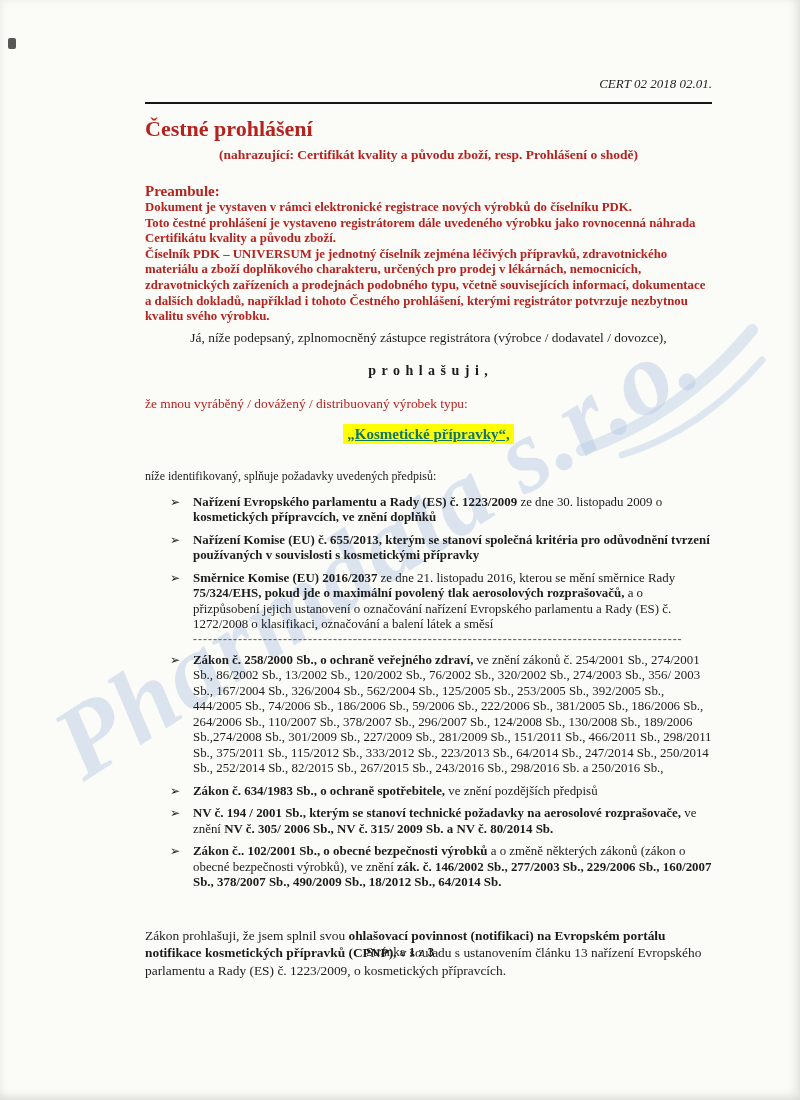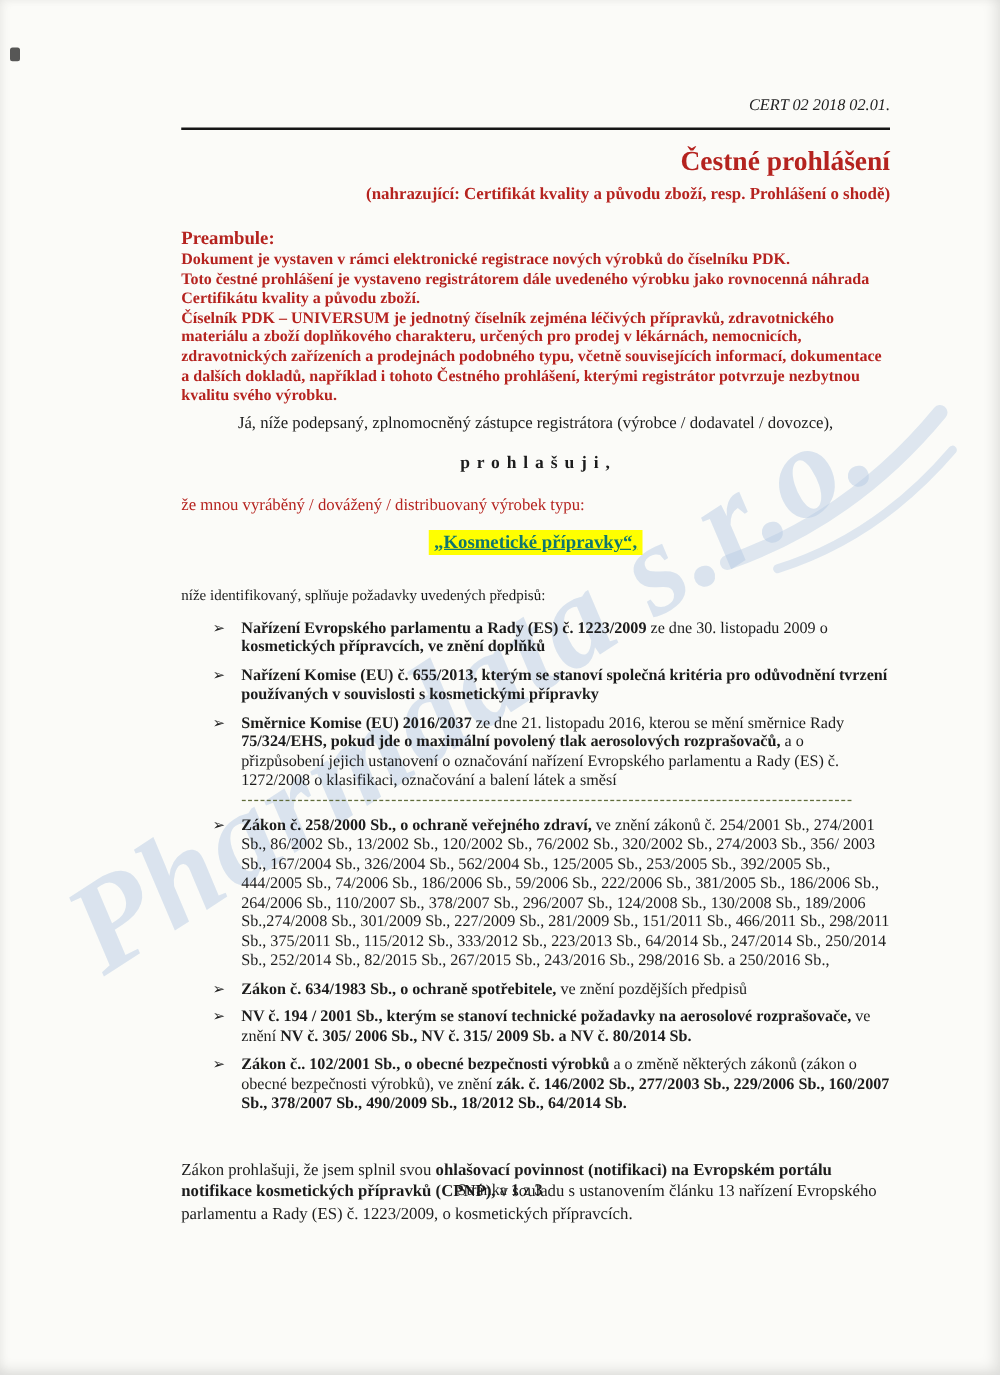--- a/index.html
+++ b/index.html
@@ -48,28 +48,28 @@
     font-size:13px;
     font-style:italic;
     color:#222;
   }
   .rule {
     border:none;
     border-top:2.6px solid #161616;
     margin:10px 0 12px 0;
   }
   .title {
-    text-align:right;
+    text-align:left;
     color:#b5231f;
     font-weight:bold;
     font-size:22px;
     margin-top:10px;
   }
   .subtitle {
-    text-align:right;
+    text-align:center;
     color:#b5231f;
     font-weight:bold;
     font-size:13.5px;
     margin-top:5px;
   }
   .preamble-heading {
     color:#b5231f;
     font-weight:bold;
     font-size:15px;
     margin-top:20px;

